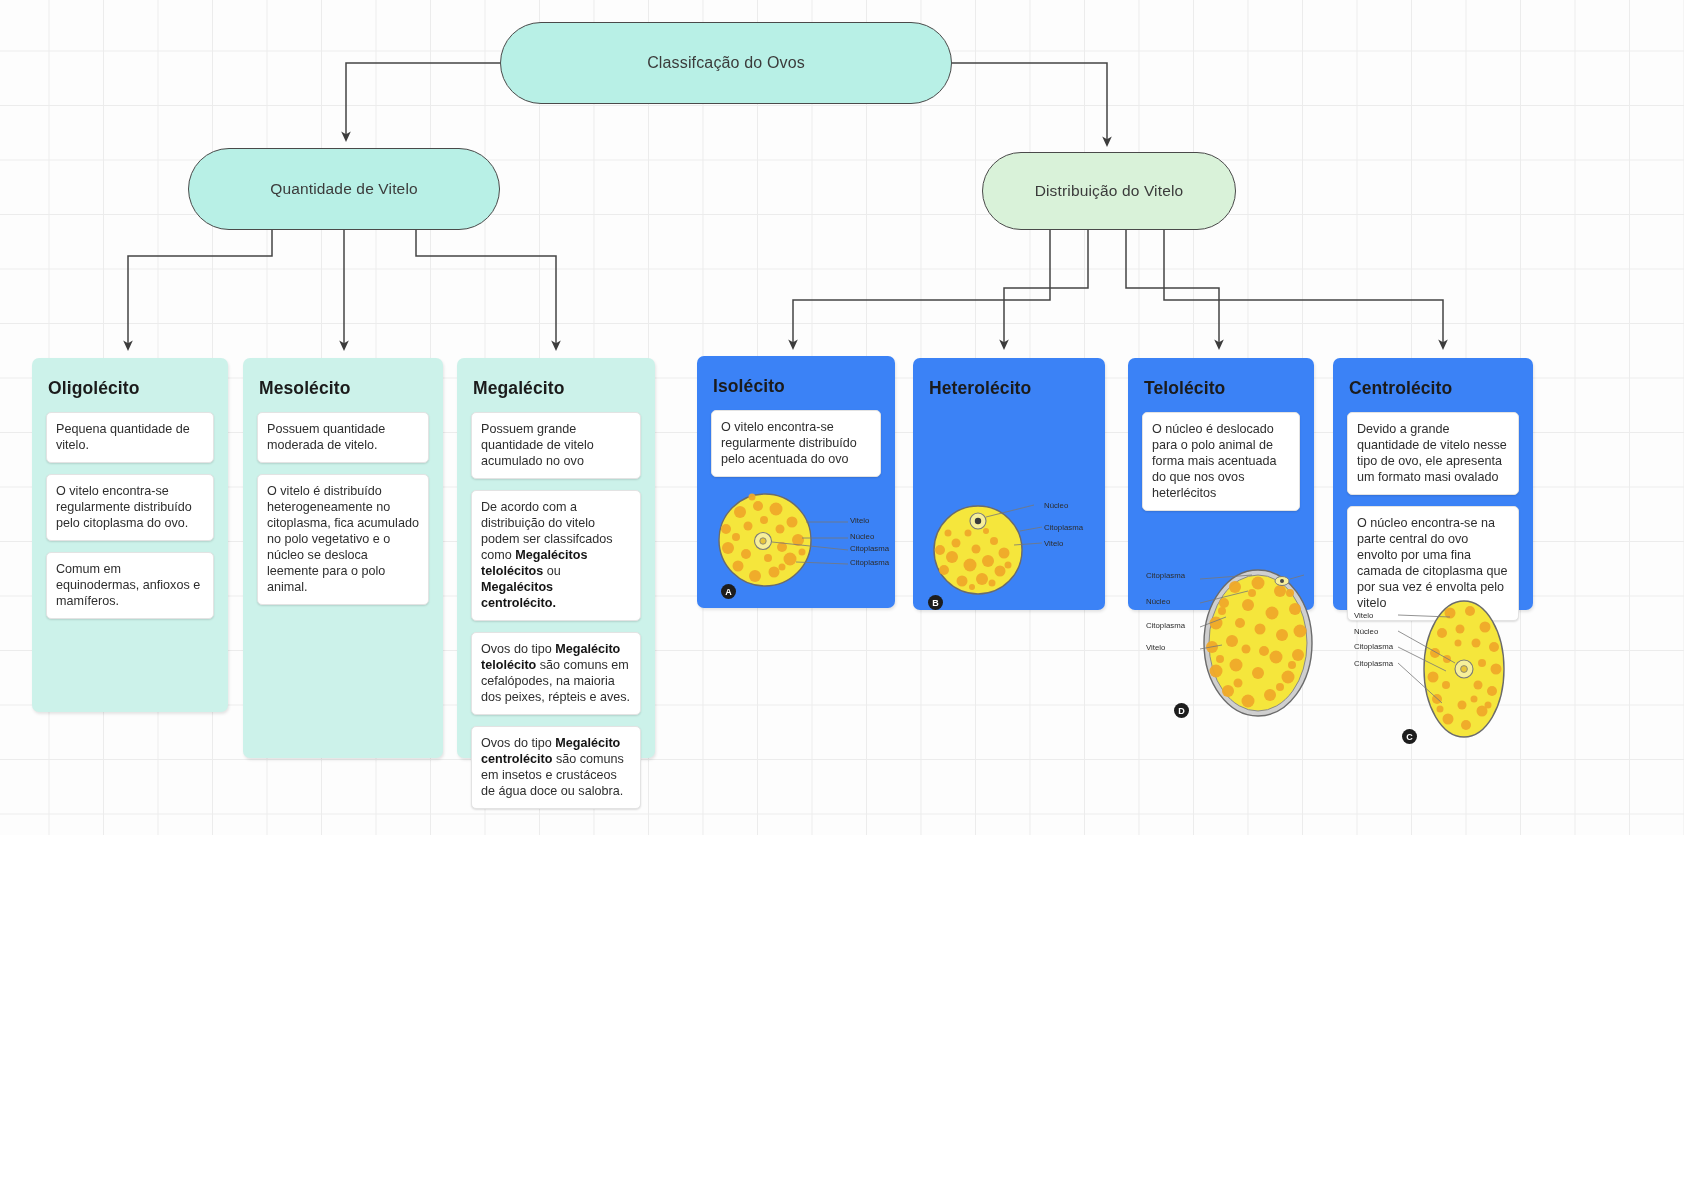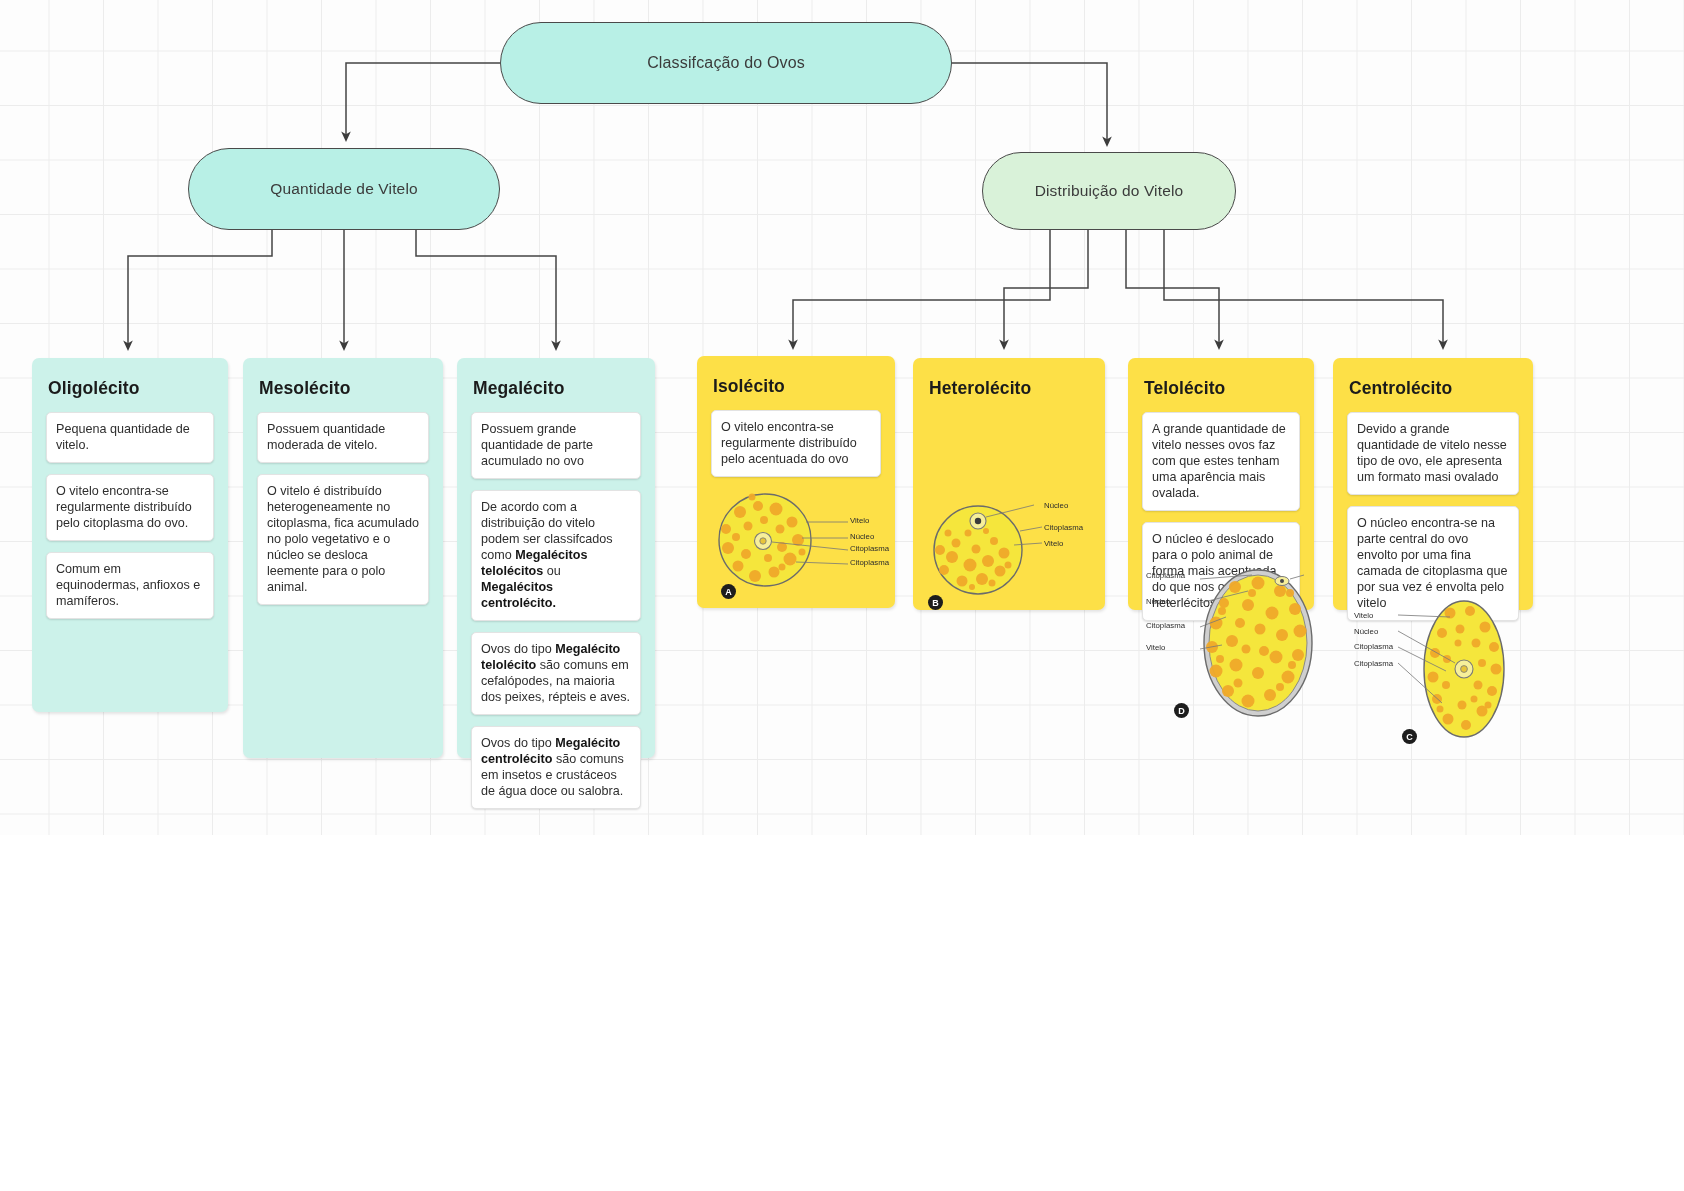--- a/index.html
+++ b/index.html
@@ -45,21 +45,21 @@
 
   
   .col{
     position:absolute;
     border-radius:7px;
     box-sizing:border-box;
     padding:14px 12px 14px 12px;
     box-shadow:1px 2px 3px rgba(0,0,0,.10);
   }
   .col.teal{background:#ccf2ea;}
-  .col.mint{background:#fde047;}
+  .col.mint{background:#3b82f6;}
   .col h3{
     margin:6px 0 13px 4px;
     font-size:17.5px;
     font-weight:bold;
     color:#1b1b1b;
     letter-spacing:.1px;
   }
   .note{
     background:#ffffff;
     border-radius:5px;
@@ -146,38 +146,37 @@
 </div>
 
 <div class="col teal" id="col-meso">
   <h3>Mesolécito</h3>
   <div class="note">Possuem quantidade moderada de vitelo.</div>
   <div class="note">O vitelo é distribuído heterogeneamente no citoplasma, fica acumulado no polo vegetativo e o núcleo se desloca leemente para o polo animal.</div>
 </div>
 
 <div class="col teal" id="col-mega">
   <h3>Megalécito</h3>
-  <div class="note">Possuem grande quantidade de parte acumulado no ovo</div>
+  <div class="note">Possuem grande quantidade de vitelo acumulado no ovo</div>
   <div class="note">De acordo com a distribuição do vitelo podem ser classifcados como <b>Megalécitos telolécitos</b> ou <b>Megalécitos centrolécito.</b></div>
   <div class="note">Ovos do tipo <b>Megalécito telolécito</b> são comuns em cefalópodes, na maioria dos peixes, répteis e aves.</div>
   <div class="note">Ovos do tipo <b>Megalécito centrolécito</b> são comuns em insetos e crustáceos de água doce ou salobra.</div>
 </div>
 
 <div class="col mint" id="col-iso">
   <h3>Isolécito</h3>
   <div class="note">O vitelo encontra-se regularmente distribuído pelo acentuada do ovo</div>
 </div>
 
 <div class="col mint" id="col-hetero">
   <h3>Heterolécito</h3>
 </div>
 
 <div class="col mint" id="col-telo">
   <h3>Telolécito</h3>
-  <div class="note">A grande quantidade de vitelo nesses ovos faz com que estes tenham uma aparência mais ovalada.</div>
   <div class="note">O núcleo é deslocado para o polo animal de forma mais acentuada do que nos ovos heterlécitos</div>
 </div>
 
 <div class="col mint" id="col-centro">
   <h3>Centrolécito</h3>
   <div class="note">Devido a grande quantidade de vitelo nesse tipo de ovo, ele apresenta um formato masi ovalado</div>
   <div class="note">O núcleo encontra-se na parte central do ovo envolto por uma fina camada de citoplasma que por sua vez é envolta pelo vitelo</div>
 </div>
 
 <div class="egg" id="egg-a">

